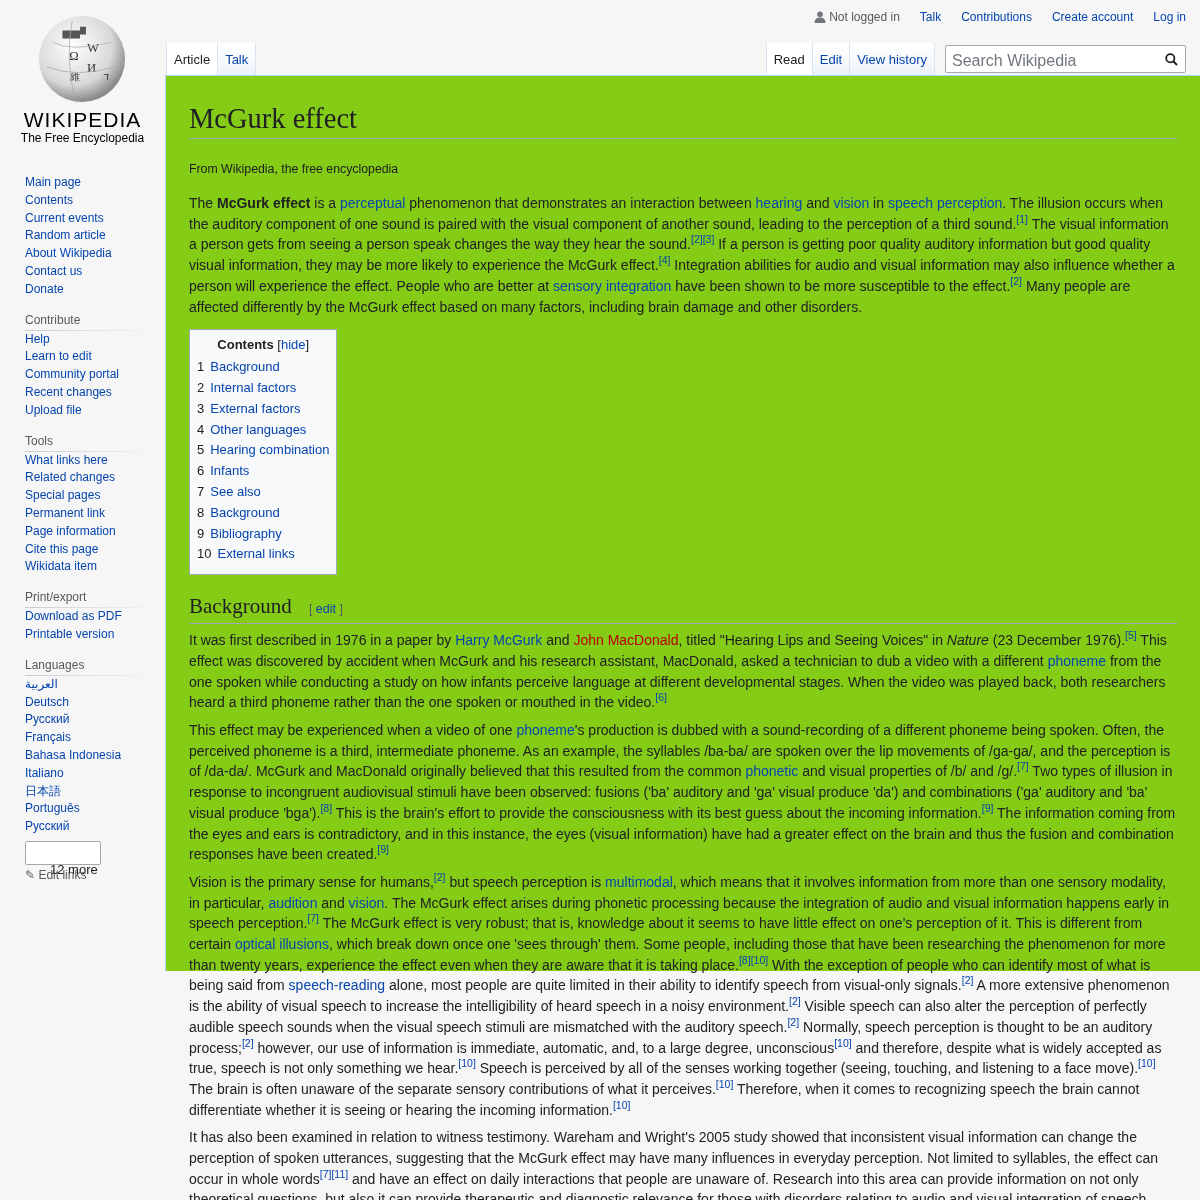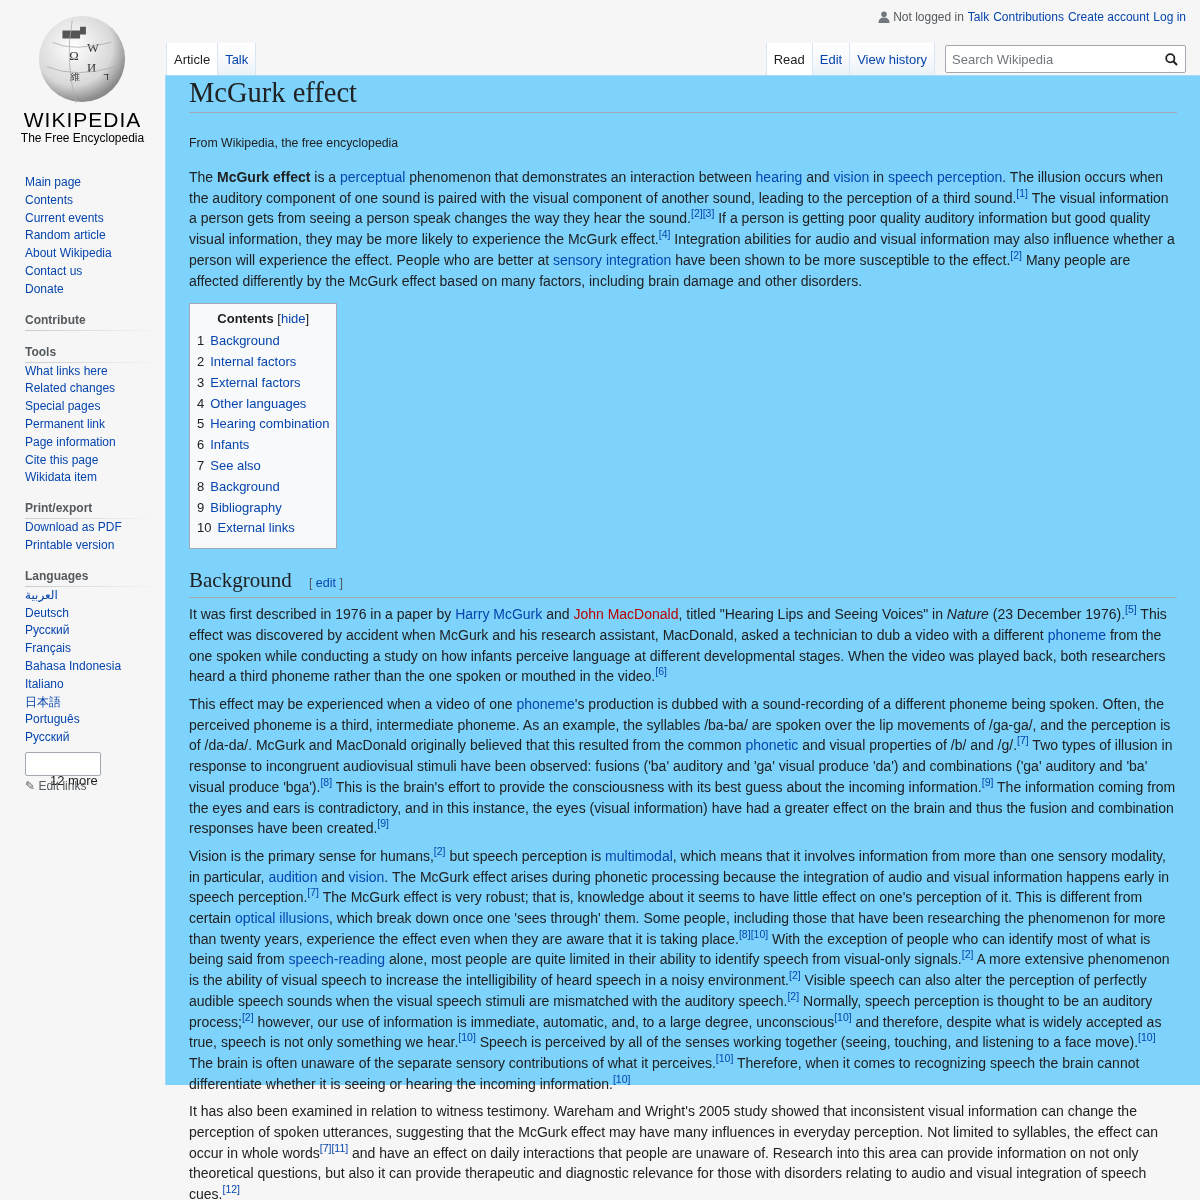--- a/index.html
+++ b/index.html
@@ -5,37 +5,37 @@
 *{box-sizing:border-box;margin:0;padding:0}
 html,body{width:1200px;height:1200px;overflow:hidden}
 body{background:#f6f6f6;font-family:"Liberation Sans",sans-serif;color:#202122;position:relative}
 a,.link{color:#0645ad;text-decoration:none}
 .red{color:#ba0000}
 #logo{position:absolute;left:0;top:0;width:160px;height:160px}
 #logo .globe{position:absolute;left:33px;top:13px;width:98px;height:90px}
 #logo .wm{position:absolute;left:0;width:165px;text-align:center;font-family:Liberation Sans, sans-serif;color:#000}
 #logo .wm1{top:108px;font-size:21px;letter-spacing:1px}
 #logo .wm2{top:131px;font-size:12px}
-#personal{position:absolute;top:10px;right:14px;font-size:12px;display:flex;gap:4px;align-items:flex-end}
+#personal{position:absolute;top:10px;right:14px;font-size:12px;display:flex;gap:20px;align-items:flex-end}
 #personal .muted{color:#54595d;display:flex;align-items:center;gap:3px}
 #left-tabs{position:absolute;left:166px;top:43px;height:32px;display:flex}
 #right-nav{position:absolute;right:14px;top:43px;height:32px;display:flex;align-items:flex-start}
 .tab{height:32px;padding:10px 7px 0;font-size:13px;background:linear-gradient(#fff 0%,#f6f8fb 60%,#e8f2f8 100%);border-right:1px solid #d8e6f3;line-height:14px}
 .tab.sel{background:#fff;color:#202122}
 .tab.first{border-left:1px solid #d8e6f3}
-#search{margin-left:10px;margin-top:2px;width:241px;height:28px;border:1px solid #a2a9b1;border-radius:2px;background:#fff;position:relative;font-size:13px;color:#72777d;padding:6px 6px}
+#search{margin-left:10px;margin-top:2px;width:241px;height:28px;border:1px solid #a2a9b1;border-radius:2px;background:#fff;position:relative;font-size:16px;color:#72777d;padding:6px 6px}
 #search svg{position:absolute;right:7px;top:7px}
 #sidebar{position:absolute;left:0;top:160px;width:165px;font-size:12px}
 .portal{padding:0 8px 0 25px;margin-bottom:10px}
-.portal h3{font-size:12px;color:#54595d;font-weight:bold;padding:4px 0 3px;margin-bottom:0;border-bottom:1px solid;border-image:linear-gradient(to right,#c8ccd1 0%,#f6f6f6 100%) 1}
+.portal h3{font-size:12px;color:#54595d;font-weight:normal;padding:4px 0 3px;margin-bottom:0;border-bottom:1px solid;border-image:linear-gradient(to right,#c8ccd1 0%,#f6f6f6 100%) 1}
 .portal ul{list-style:none}
 .portal li{line-height:17.8px}
 .more-btn{margin-top:5px;width:76px;height:24px;border:1px solid #a2a9b1;border-radius:2px;background:#fff;font-size:13px;color:#202122;padding:20px 0 0 24px}
 .editlinks{color:#54595d;margin-top:3px;padding-right:0}
-#content{position:absolute;left:165px;top:75px;width:1035px;height:1010px;background:#7dd3fc;border-left:1px solid #a7d7f9;border-top:1px solid #a7d7f9;padding:0 0 0 23px}
+#content{position:absolute;left:165px;top:75px;width:1035px;height:896px;background:#84cc16;border-left:1px solid #a7d7f9;border-top:1px solid #a7d7f9;padding:26px 0 0 23px}
 #content .inner{width:988px}
 h1{font-family:"Liberation Serif",serif;font-weight:normal;font-size:28.5px;line-height:34px;border-bottom:1px solid #a2a9b1;padding-bottom:2px;margin-bottom:6px}
 .sub{font-size:12.3px;color:#202122;margin-bottom:17px;margin-top:23px}
 p{font-size:14px;line-height:20.7px;margin-bottom:7px}
 sup{font-size:10.5px;line-height:1;vertical-align:super;color:#0645ad}
 #toc{display:inline-block;border:1px solid #a2a9b1;background:#f8f9fa;padding:7px 7px 9px;margin:5px 0 14px;font-size:13px}
 #toc .title{text-align:center;font-weight:bold;margin-bottom:5px;font-size:13px}
 #toc .title span{font-weight:normal}
 #toc li{list-style:none;line-height:20.8px}
 #toc .num{color:#202122;padding-right:6px}
@@ -106,20 +106,27 @@
       <li><a>Contents</a></li>
       <li><a>Current events</a></li>
       <li><a>Random article</a></li>
       <li><a>About Wikipedia</a></li>
       <li><a>Contact us</a></li>
       <li><a>Donate</a></li>
     </ul>
   </div>
   <div class="portal" style="margin-top:8px">
     <h3>Contribute</h3>
+    <ul>
+      <li><a>Help</a></li>
+      <li><a>Learn to edit</a></li>
+      <li><a>Community portal</a></li>
+      <li><a>Recent changes</a></li>
+      <li><a>Upload file</a></li>
+    </ul>
   </div>
   <div class="portal" style="margin-top:8px">
     <h3>Tools</h3>
     <ul>
       <li><a>What links here</a></li>
       <li><a>Related changes</a></li>
       <li><a>Special pages</a></li>
       <li><a>Permanent link</a></li>
       <li><a>Page information</a></li>
       <li><a>Cite this page</a></li>

